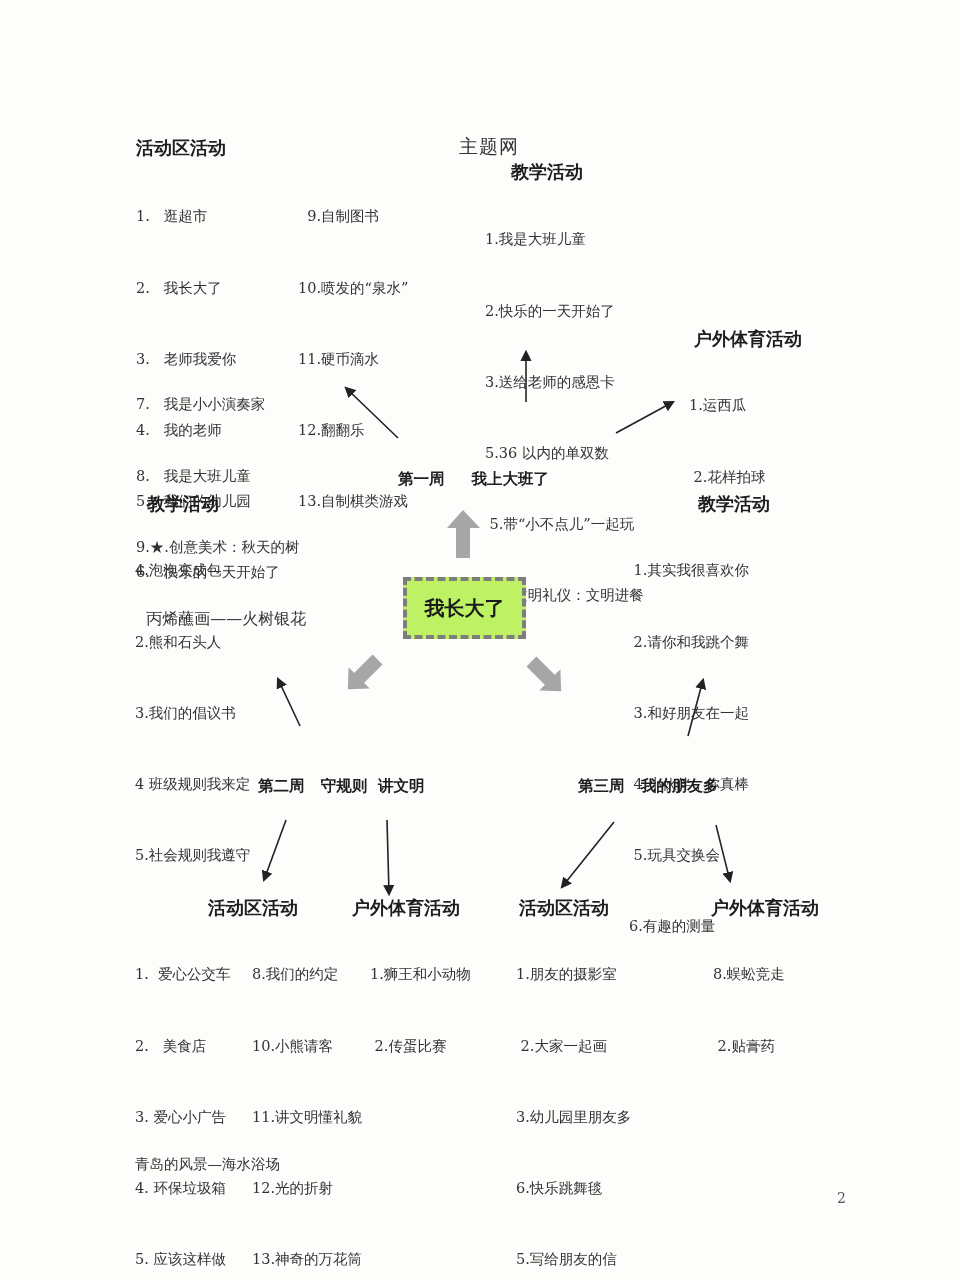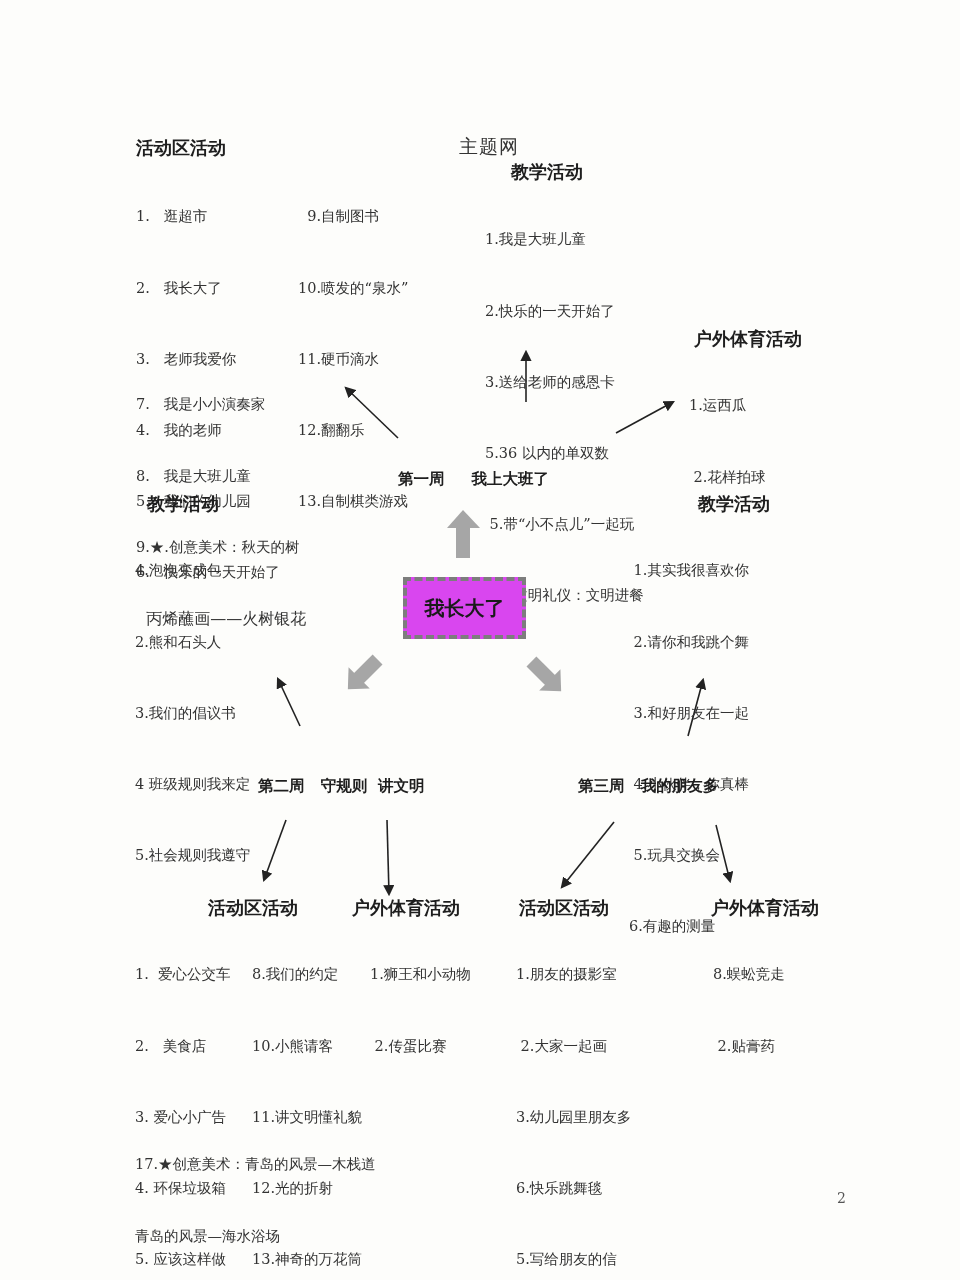--- a/index.html
+++ b/index.html
@@ -10,21 +10,21 @@
       color: #2a2a2a;
     }
     .abs { position: absolute; }
     .title { font-size: 19px; color: #333; letter-spacing: 1px; }
     .hdr { font-family: "DejaVu Sans", "Liberation Sans", sans-serif; font-weight: bold; font-size: 18px; color: #1e1e1e; }
     .week { font-family: "DejaVu Sans", "Liberation Sans", sans-serif; font-weight: bold; font-size: 15.5px; color: #1e1e1e; white-space: pre; }
     .list { font-size: 14.5px; line-height: 23.7px; color: #333; white-space: pre; }
     .list div { height: 23.7px; }
     .center-box {
       left: 403px; top: 577px; width: 123px; height: 62px;
-      background: #d946ef; box-sizing: border-box;
+      background: #bef264; box-sizing: border-box;
       border: 4px dashed #7d7d7d;
       display: flex; align-items: center; justify-content: center;
       font-family: "DejaVu Sans", "Liberation Sans", sans-serif; font-weight: bold;
       font-size: 20px; color: #1a1a1a;
     }
     .pagenum { font-size: 14px; color: #555; }
     svg.overlay { position: absolute; left: 0; top: 0; }
   </style>
 </head>
 <body>
@@ -144,21 +144,20 @@
   <div>8.我们的约定</div>
   <div>10.小熊请客</div>
   <div>11.讲文明懂礼貌</div>
   <div>12.光的折射</div>
   <div>13.神奇的万花筒</div>
   
   
   
 </div>
 <div class="abs list" style="left:135px; top:1106px;">
-  <div>17.★创意美术：青岛的风景—木栈道</div>
   <div>青岛的风景—海水浴场</div>
 </div>
 
 <div class="abs hdr" style="left:352px; top:896px;">户外体育活动</div>
 <div class="abs list" style="left:370px; top:916px;">
   <div>1.狮王和小动物</div>
   <div> 2.传蛋比赛</div>
 </div>
 
 <div class="abs hdr" style="left:519px; top:896px;">活动区活动</div>

